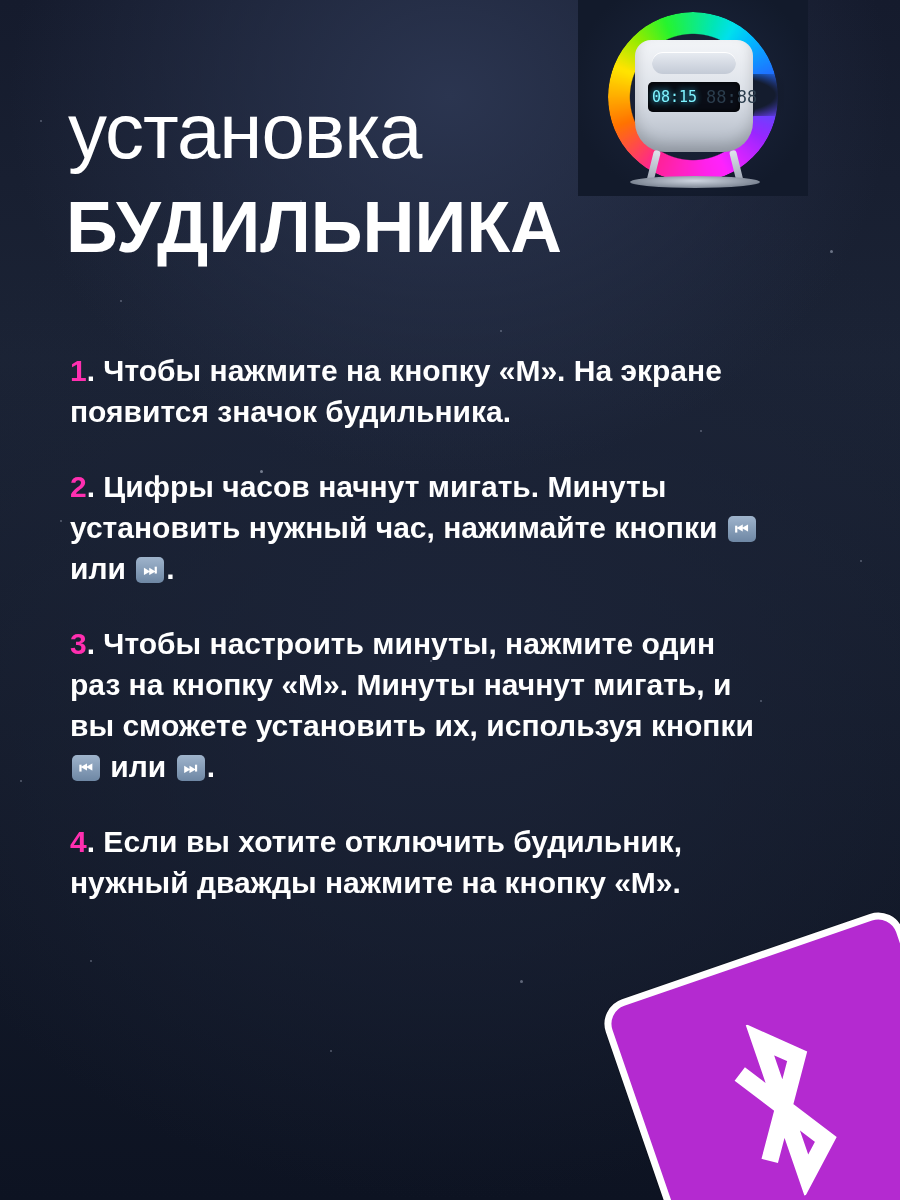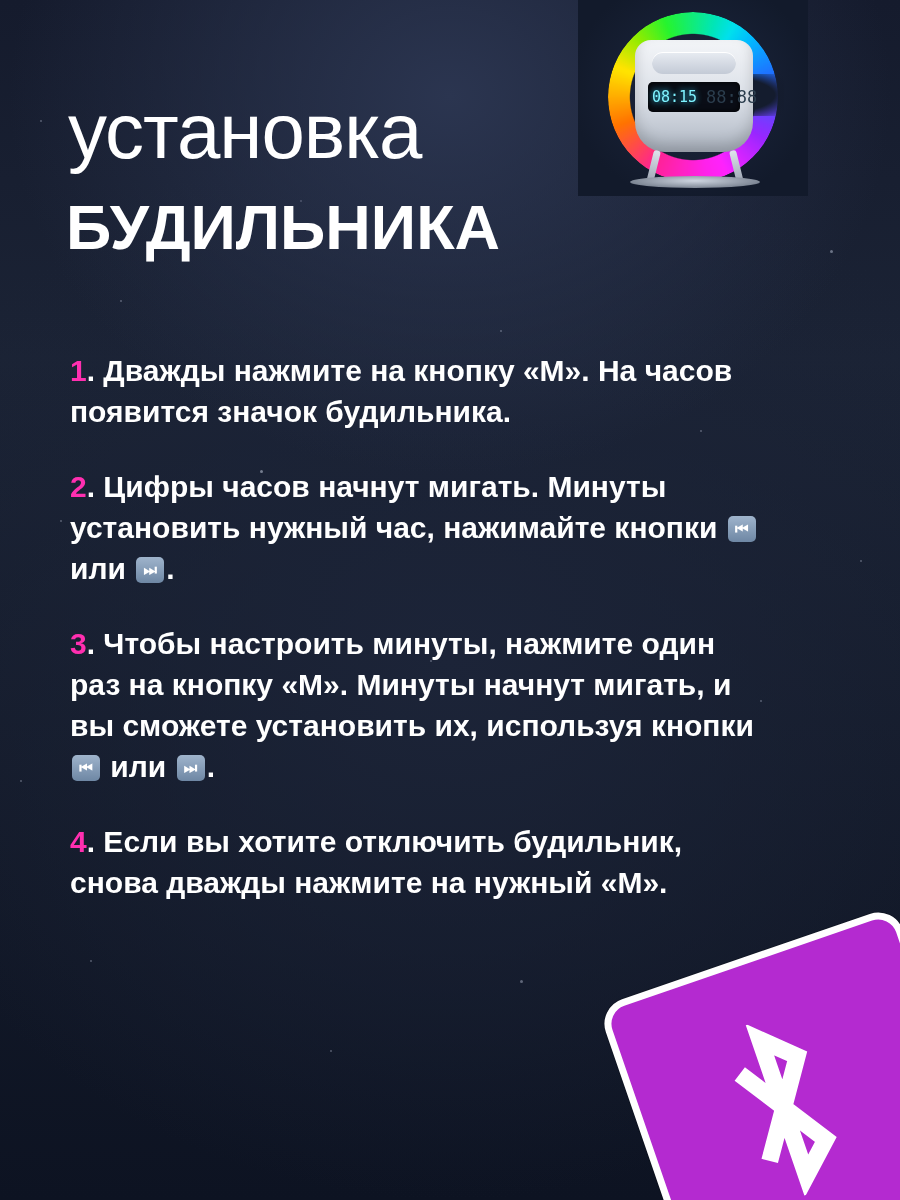--- a/index.html
+++ b/index.html
@@ -54,21 +54,21 @@
     line-height: 78px;
     font-weight: 400;
     color: #ffffff;
     letter-spacing: -1px;
     white-space: nowrap;
   }
   .title-line2 {
     position: absolute;
     left: 66px;
     top: 140px;
-    font-size: 63px;
+    font-size: 72px;
     line-height: 86px;
     font-weight: 700;
     color: #ffffff;
     letter-spacing: 0px;
     white-space: nowrap;
   }
 
   
   .product {
     position: absolute;
@@ -291,39 +291,39 @@
       <div class="leg l"></div>
       <div class="leg r"></div>
     </div>
     <div class="lamp-base"></div>
   </div>
 
   <div class="steps">
 
     <div class="step">
       <p>
-        <span class="step-num">1</span><span>.</span><span> Дважды нажмите на кнопку «М». На часов появится значок будильника.</span>
+        <span class="step-num">1</span><span>.</span><span> Чтобы нажмите на кнопку «М». На экране появится значок будильника.</span>
       </p>
     </div>
 
     <div class="step">
       <p>
         <span class="step-num">2</span><span>.</span><span> Цифры часов начнут мигать. Минуты установить нужный час, нажимайте кнопки </span><span class="btn-glyph"><span>⏮</span></span><span> или </span><span class="btn-glyph"><span>⏭</span></span><span>.</span>
       </p>
     </div>
 
     <div class="step">
       <p>
         <span class="step-num">3</span><span>.</span><span> Чтобы настроить минуты, нажмите один раз на кнопку «М». Минуты начнут мигать, и вы сможете установить их, используя кнопки </span><span class="btn-glyph"><span>⏮</span></span><span> или </span><span class="btn-glyph"><span>⏭</span></span><span>.</span>
       </p>
     </div>
 
     <div class="step">
       <p>
-        <span class="step-num">4</span><span>.</span><span> Если вы хотите отключить будильник, снова дважды нажмите на нужный «М».</span>
+        <span class="step-num">4</span><span>.</span><span> Если вы хотите отключить будильник, нужный дважды нажмите на кнопку «М».</span>
       </p>
     </div>
 
   </div>
 
   <div class="bt-card">
     <svg class="bt-icon" viewBox="0 0 120 180">
       <path d="M30 44 L90 134 L60 162 L60 18 L90 46 L30 136" fill="none" stroke="#ffffff" stroke-width="17" stroke-linecap="butt" stroke-linejoin="miter"></path>
     </svg>
   </div>

